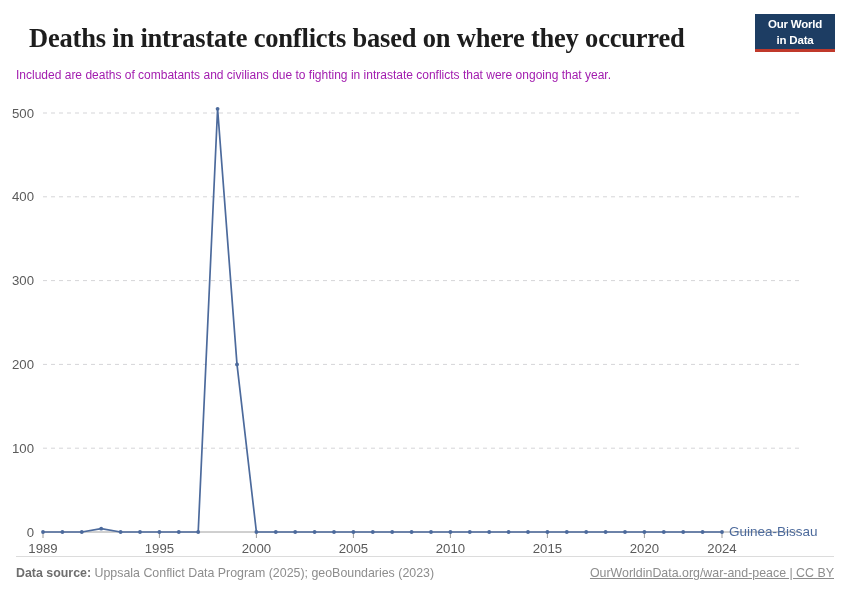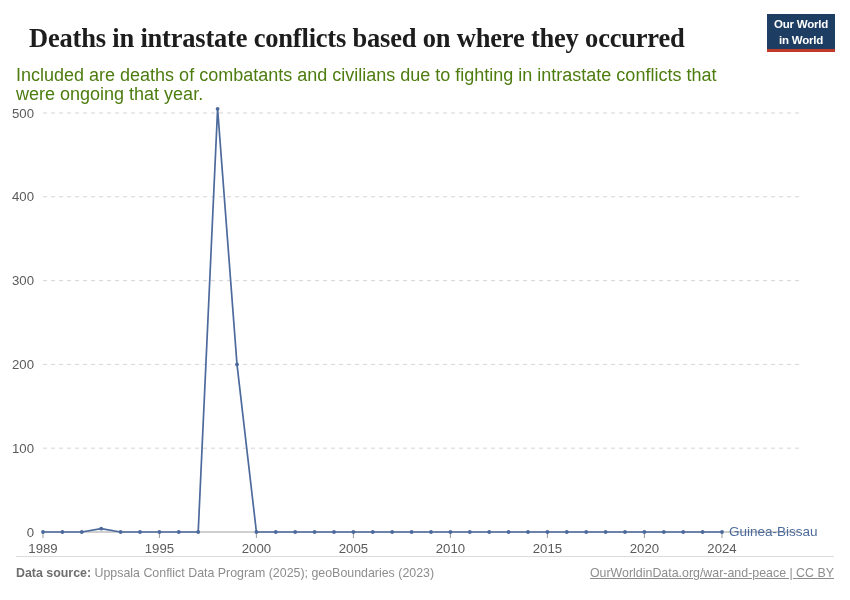--- a/index.html
+++ b/index.html
@@ -33,33 +33,33 @@
     font-size: 26.5px;
     font-weight: 700;
     line-height: 30px;
     color: #1d1d1d;
     letter-spacing: -0.2px;
     margin: 13px;
     white-space: nowrap;
   }
   .chart-subtitle {
     font-family: "Liberation Sans", sans-serif;
-    font-size: 18px;
+    font-size: 12px;
     line-height: 19px;
-    color: #4d7c0f;
+    color: #a21caf;
     margin: 7px 0 0 0;
     max-width: 710px;
   }
 
   
   .owid-logo {
     position: absolute;
     right: 15px;
     top: 14px;
-    width: 68px;
+    width: 80px;
     background: #1d3d63;
     padding: 4px 0 0 0;
     text-align: center;
     box-sizing: border-box;
   }
   .owid-logo .logo-text {
     display: block;
     color: #ffffff;
     font-family: "Liberation Sans", sans-serif;
     font-size: 11.5px;
@@ -160,21 +160,21 @@
 
 <div class="page">
 
   <div class="header">
     <h1 class="chart-title">Deaths in intrastate conflicts based on where they occurred</h1>
     <p class="chart-subtitle">Included are deaths of combatants and civilians due to fighting in intrastate conflicts that were ongoing that year.</p>
   </div>
 
   <div class="owid-logo">
     <span class="logo-text">Our World</span>
-    <span class="logo-text">in World</span>
+    <span class="logo-text">in Data</span>
     <span class="logo-rule"></span>
   </div>
 
   <div class="chart-area">
     <svg class="chart-svg" id="chart-svg" width="850" height="460" viewBox="0 0 850 460">
       <g id="gridlines-group">
           <line x1="43" y1="436" x2="800" y2="436" class="axis-baseline"></line>
           <line x1="43" y1="352.2" x2="800" y2="352.2" class="gridline"></line>
           <line x1="43" y1="268.4" x2="800" y2="268.4" class="gridline"></line>
           <line x1="43" y1="184.60000000000002" x2="800" y2="184.60000000000002" class="gridline"></line>

